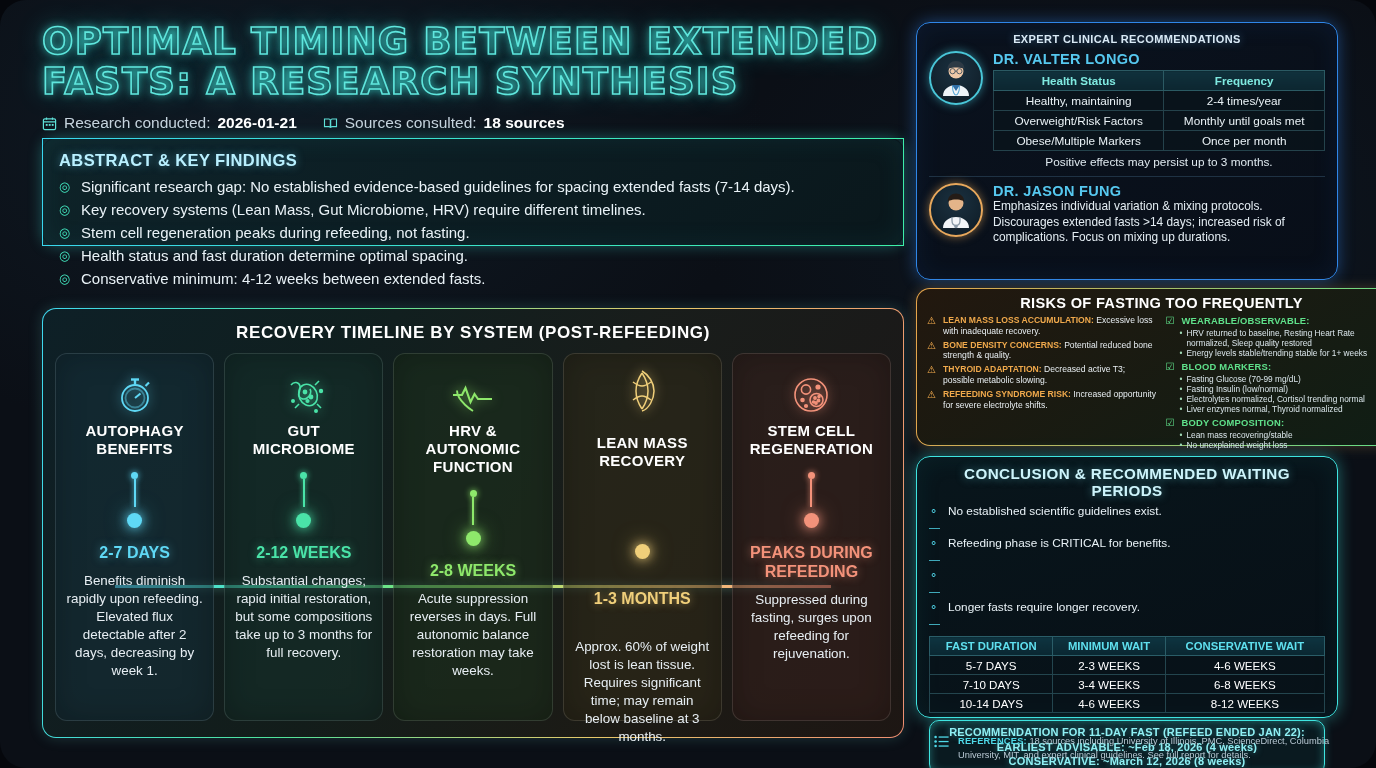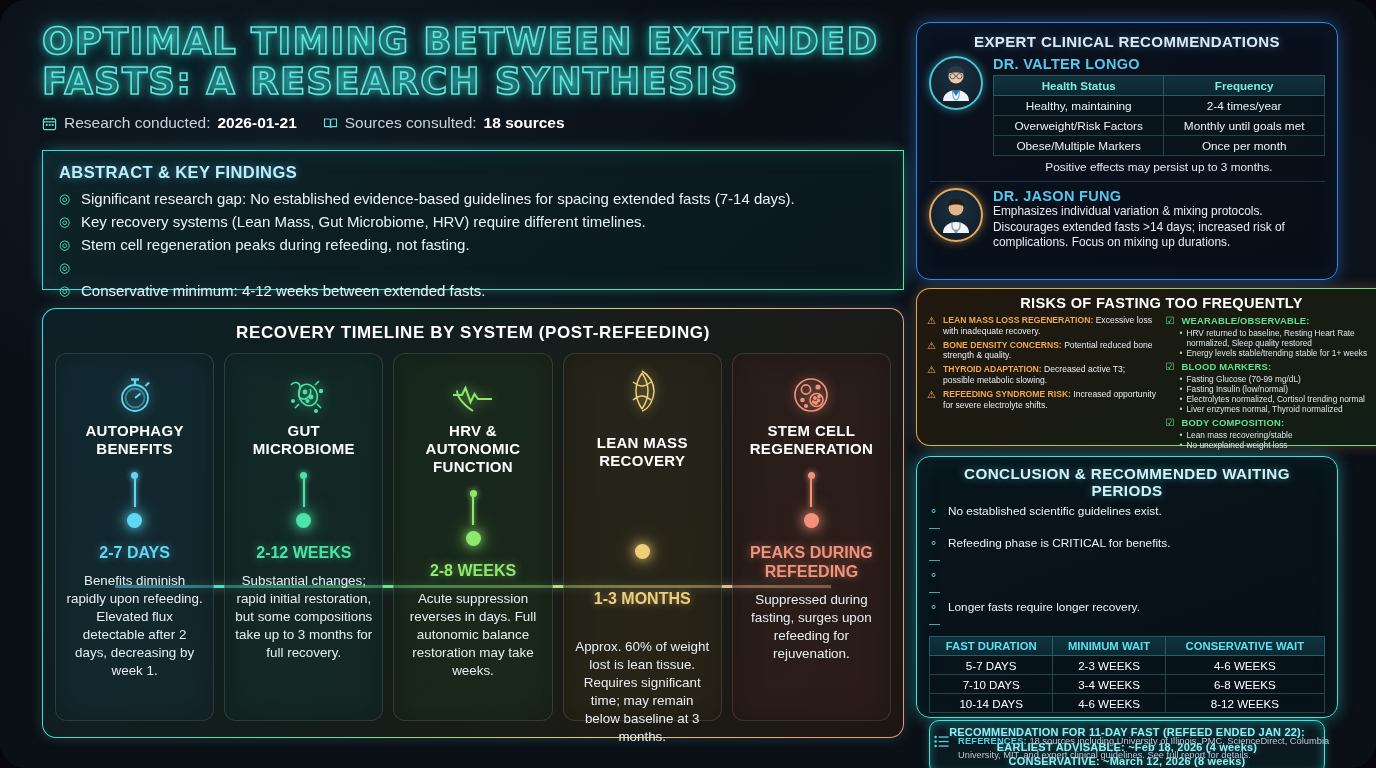--- a/index.html
+++ b/index.html
@@ -39,21 +39,21 @@
   .gi svg { display:block; }
 
   
   .panel { position: absolute; border-radius: 14px; }
   .panel-title {
     text-align: center; font-weight: 700; letter-spacing: .4px;
   }
 
   
   #abstract {
-    left: 42px; top: 150px; width: 862px; height: 140px;
+    left: 42px; top: 138px; width: 862px; height: 108px;
     border: 1.6px solid #3fe0c8;
     border-image: linear-gradient(100deg,#39d7f0,#3ef0a8) 1;
     border-radius: 14px;
     background: linear-gradient(140deg, rgba(14,36,42,.92), rgba(10,24,28,.88));
     box-shadow: 0 0 14px rgba(60,220,210,.35), inset 0 0 26px rgba(30,120,130,.14);
     padding: 12px 16px 10px 16px;
   }
   #abstract .panel-title { text-align:left; color:#b9f0ff; font-size:16.5px; margin-bottom: 6px;
     text-shadow:0 0 8px rgba(110,220,255,.5); }
   .chk-list { list-style:none; }
@@ -93,21 +93,21 @@
     box-shadow: 0 0 8px rgba(120,220,200,.55); }
 
   
   #expert {
     left: 916px; top: 22px; width: 422px; height: 258px;
     border:1.8px solid #2f86e8; border-radius:14px;
     background: linear-gradient(150deg, rgba(10,18,30,.95), rgba(8,14,24,.95));
     box-shadow: 0 0 16px rgba(50,130,235,.45), inset 0 0 24px rgba(25,70,140,.16);
     padding: 10px 12px;
   }
-  #expert .panel-title { color:#d9e9f5; font-size:15px; margin-bottom:6px;
+  #expert .panel-title { color:#d9e9f5; font-size:11px; margin-bottom:6px;
     text-shadow:0 0 8px rgba(120,190,255,.45); }
   .doc-row { display:flex; gap:10px; }
   .avatar { width:54px; height:54px; flex:0 0 54px; border-radius:50%; border:2px solid #49c6d8;
     background: radial-gradient(circle at 50% 35%, #1b3140, #0d1a24);
     box-shadow:0 0 10px rgba(70,200,220,.55); display:flex; align-items:center; justify-content:center;
     overflow:hidden; }
   .avatar.warm { border-color:#e8a85c; box-shadow:0 0 10px rgba(230,170,90,.55); }
   .dname { color:#56c8ef; font-size:14.5px; font-weight:700; letter-spacing:.3px; }
   .etable { width:100%; border-collapse:collapse; margin-top:3px; }
   .etable th { background: linear-gradient(180deg,#10313c,#0c2630); color:#7fe9e0;
@@ -223,20 +223,21 @@
         <li>
           <span class="chk">◎</span>
           <span>Key recovery systems (Lean Mass, Gut Microbiome, HRV) require different timelines.</span>
         </li>
         <li>
           <span class="chk">◎</span>
           <span>Stem cell regeneration peaks during refeeding, not fasting.</span>
         </li>
         <li>
           <span class="chk">◎</span>
+          <span>Health status and fast duration determine optimal spacing.</span>
         </li>
         <li>
           <span class="chk">◎</span>
           <span>Conservative minimum: 4-12 weeks between extended fasts.</span>
         </li>
       </ul>
   </div>
 
   <div class="panel" id="timeline">
     <div class="panel-title">RECOVERY TIMELINE BY SYSTEM (POST-REFEEDING)</div>
@@ -425,21 +426,21 @@
       </div>
     </div>
   </div>
 
   <div class="panel" id="risks">
     <div class="panel-title">RISKS OF FASTING TOO FREQUENTLY</div>
     <div class="risk-cols">
       <div class="risk-col" id="risk-warnings">
           <div class="risk-item">
             <span class="warn">⚠</span>
-            <div class="risk-txt"><b>LEAN MASS LOSS REGENERATION:</b><span> Excessive loss with inadequate recovery.</span></div>
+            <div class="risk-txt"><b>LEAN MASS LOSS ACCUMULATION:</b><span> Excessive loss with inadequate recovery.</span></div>
           </div>
           <div class="risk-item">
             <span class="warn">⚠</span>
             <div class="risk-txt"><b>BONE DENSITY CONCERNS:</b><span> Potential reduced bone strength &amp; quality.</span></div>
           </div>
           <div class="risk-item">
             <span class="warn">⚠</span>
             <div class="risk-txt"><b>THYROID ADAPTATION:</b><span> Decreased active T3; possible metabolic slowing.</span></div>
           </div>
           <div class="risk-item">

